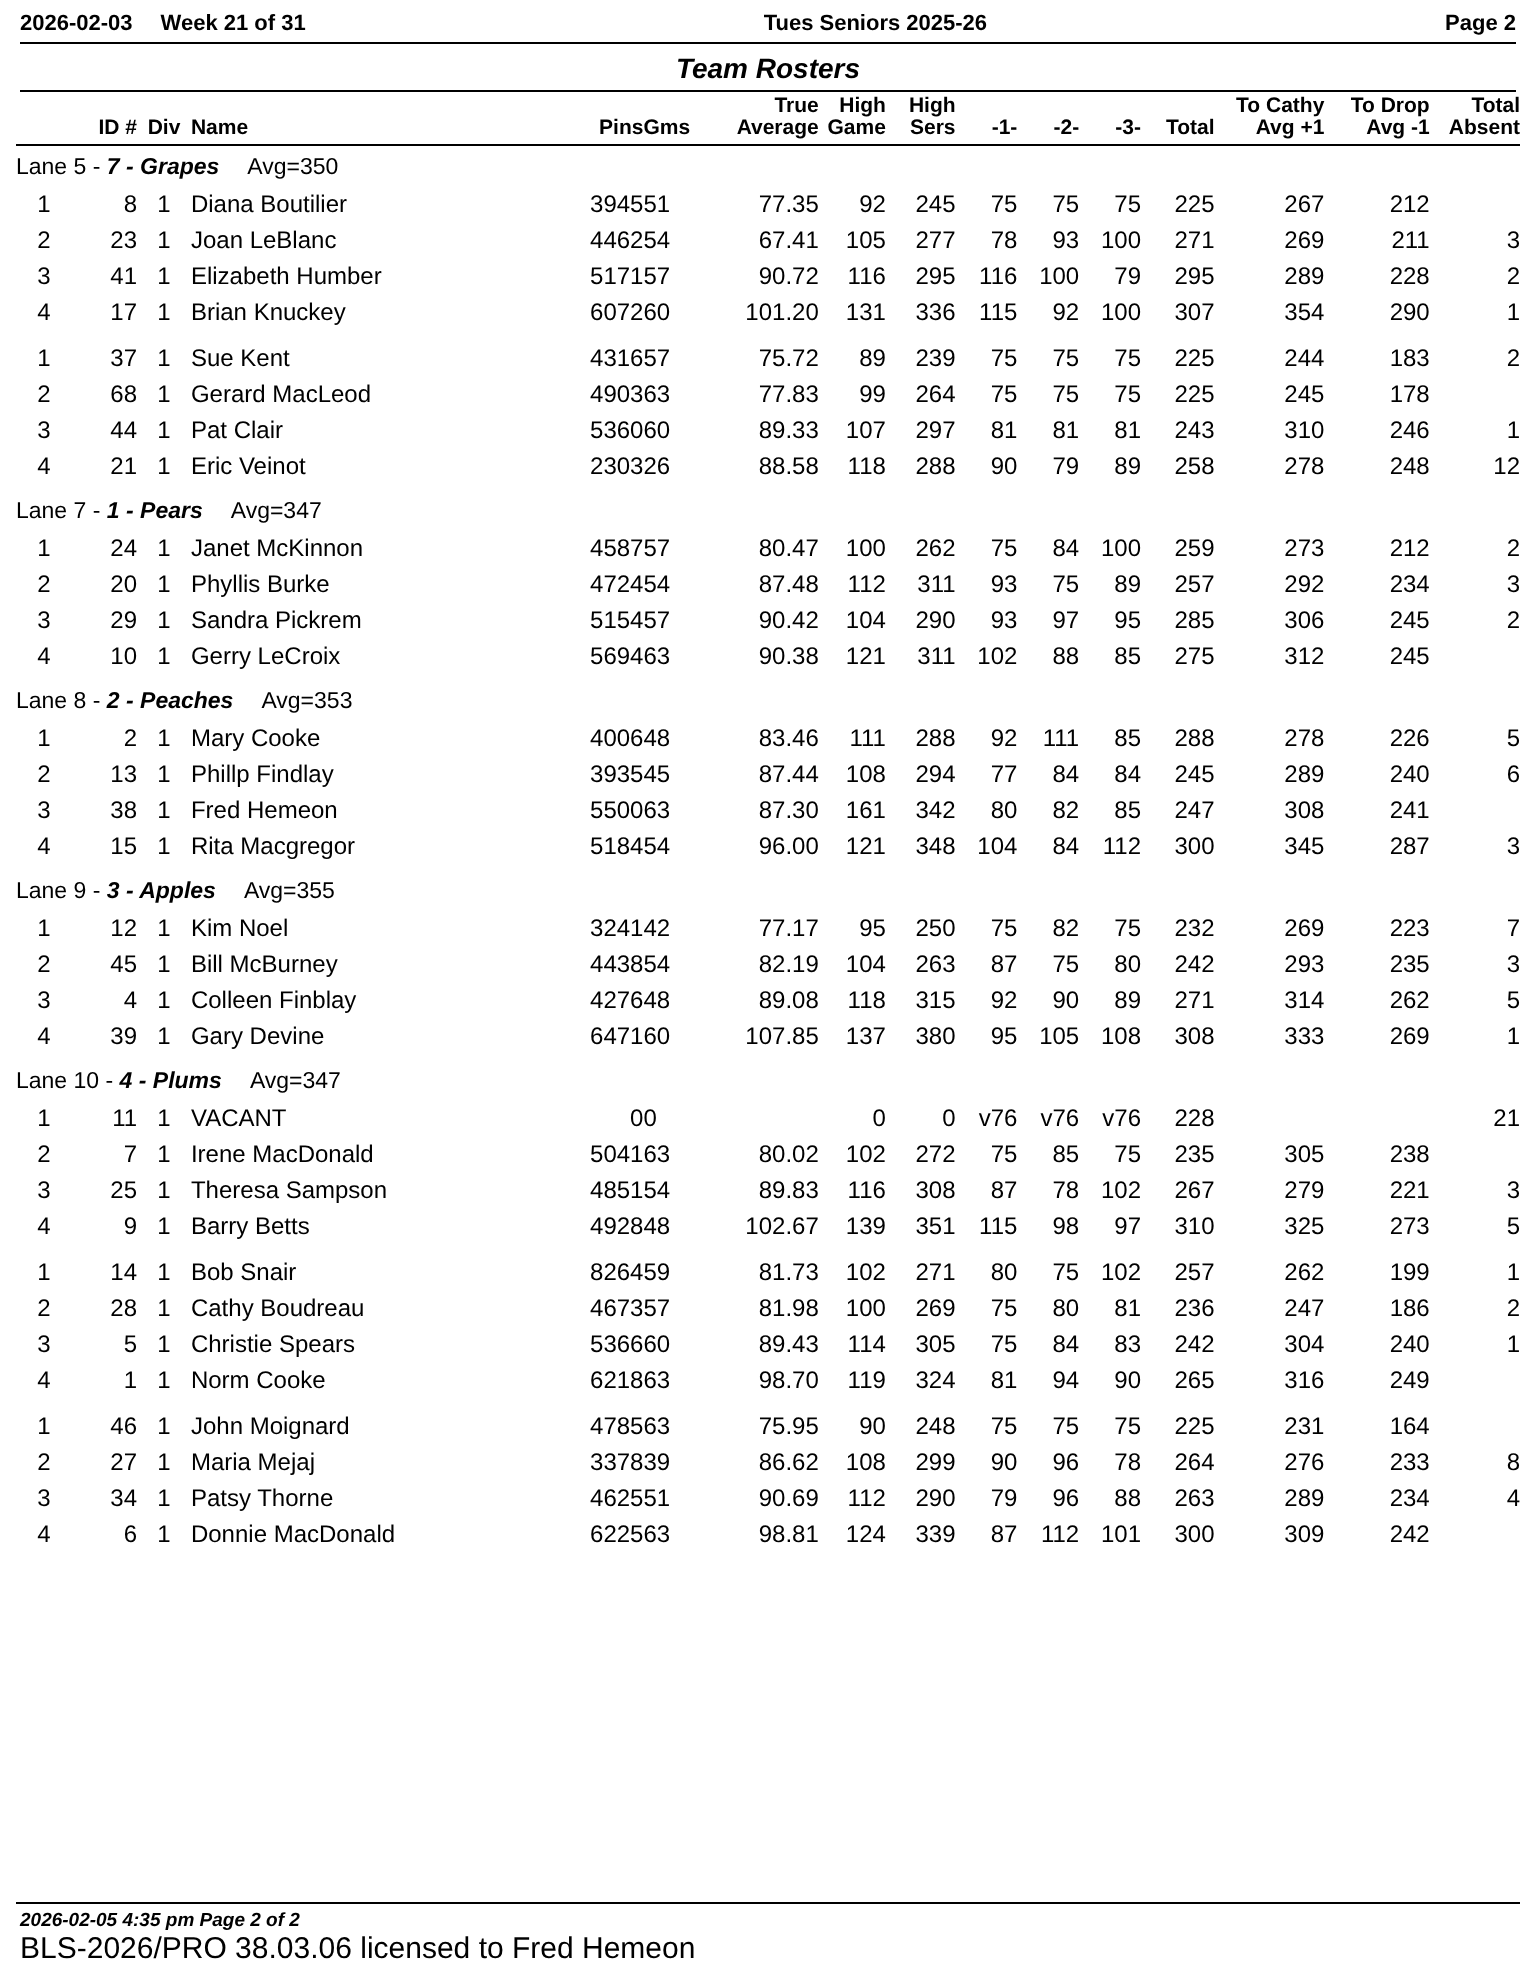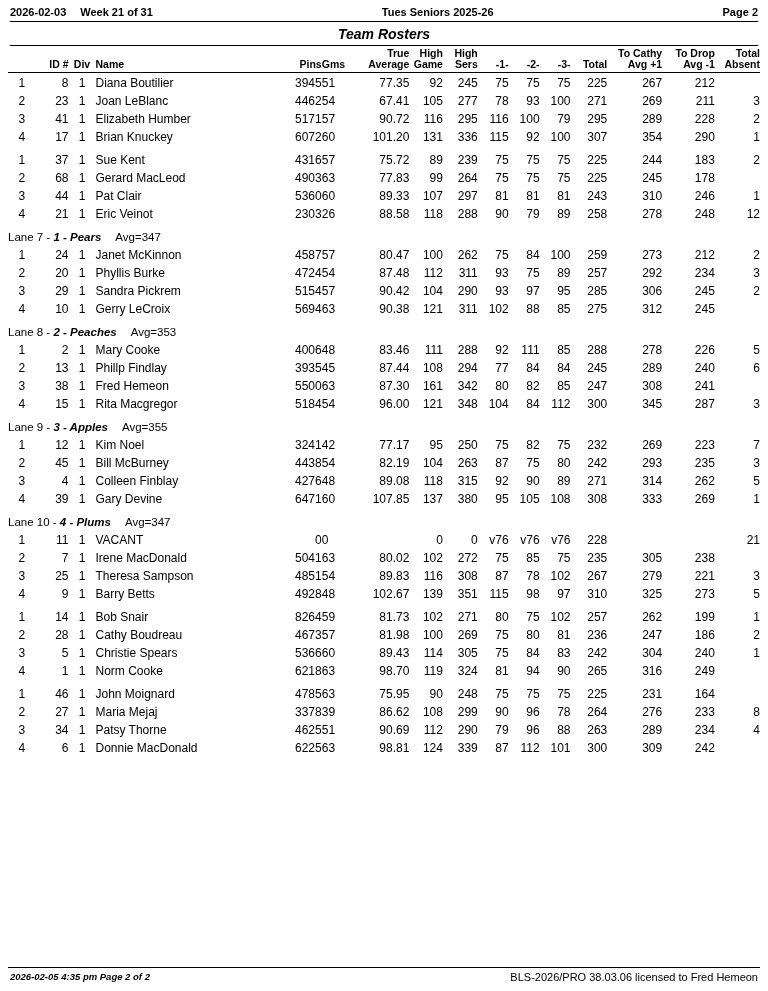--- a/index.html
+++ b/index.html
@@ -125,30 +125,31 @@
     left: 8px;
     right: 8px;
     bottom: 8px;
   }
   .footer-rule {
     border-bottom: 1.2px solid #000;
     margin-bottom: 3px;
   }
   .footer-row {
     display: flex;
-    justify-content: space-between;
+    justify-content: flex-end;
     font-size: 9.5px;
     font-weight: bold;
     font-style: italic;
     padding: 0 2px;
+    flex-direction: column;
   }
   .footer-right {
     font-style: normal;
     font-weight: normal;
-    font-size: 11px;
+    font-size: 15px;
   }
 </style>
 </head>
 <body>
 
 <div class="page">
 
   <div class="top-header">
     <div class="th-left">
       <span>2026-02-03</span>
@@ -213,20 +214,23 @@
         <td></td>
         <td></td>
         <td></td>
         <td></td>
         <td></td>
         <td></td>
         <td></td>
       </tr>
     </thead>
     <tbody id="roster-body">
+        <tr class="team-head">
+          <td colspan="16" class="team-label"><span class="lane">Lane 5 -  </span><span class="tname">7 - Grapes</span><span class="team-avg">Avg=350</span></td>
+        </tr>
         <tr class="player">
           <td class="c-no">1</td>
           <td class="c-id">8</td>
           <td class="c-div">1</td>
           <td class="c-name">Diana Boutilier</td>
           <td class="c-pins">3945</td>
           <td class="c-gms">51</td>
           <td class="c-avg">77.35</td>
           <td class="c-hg">92</td>
           <td class="c-hs">245</td>

